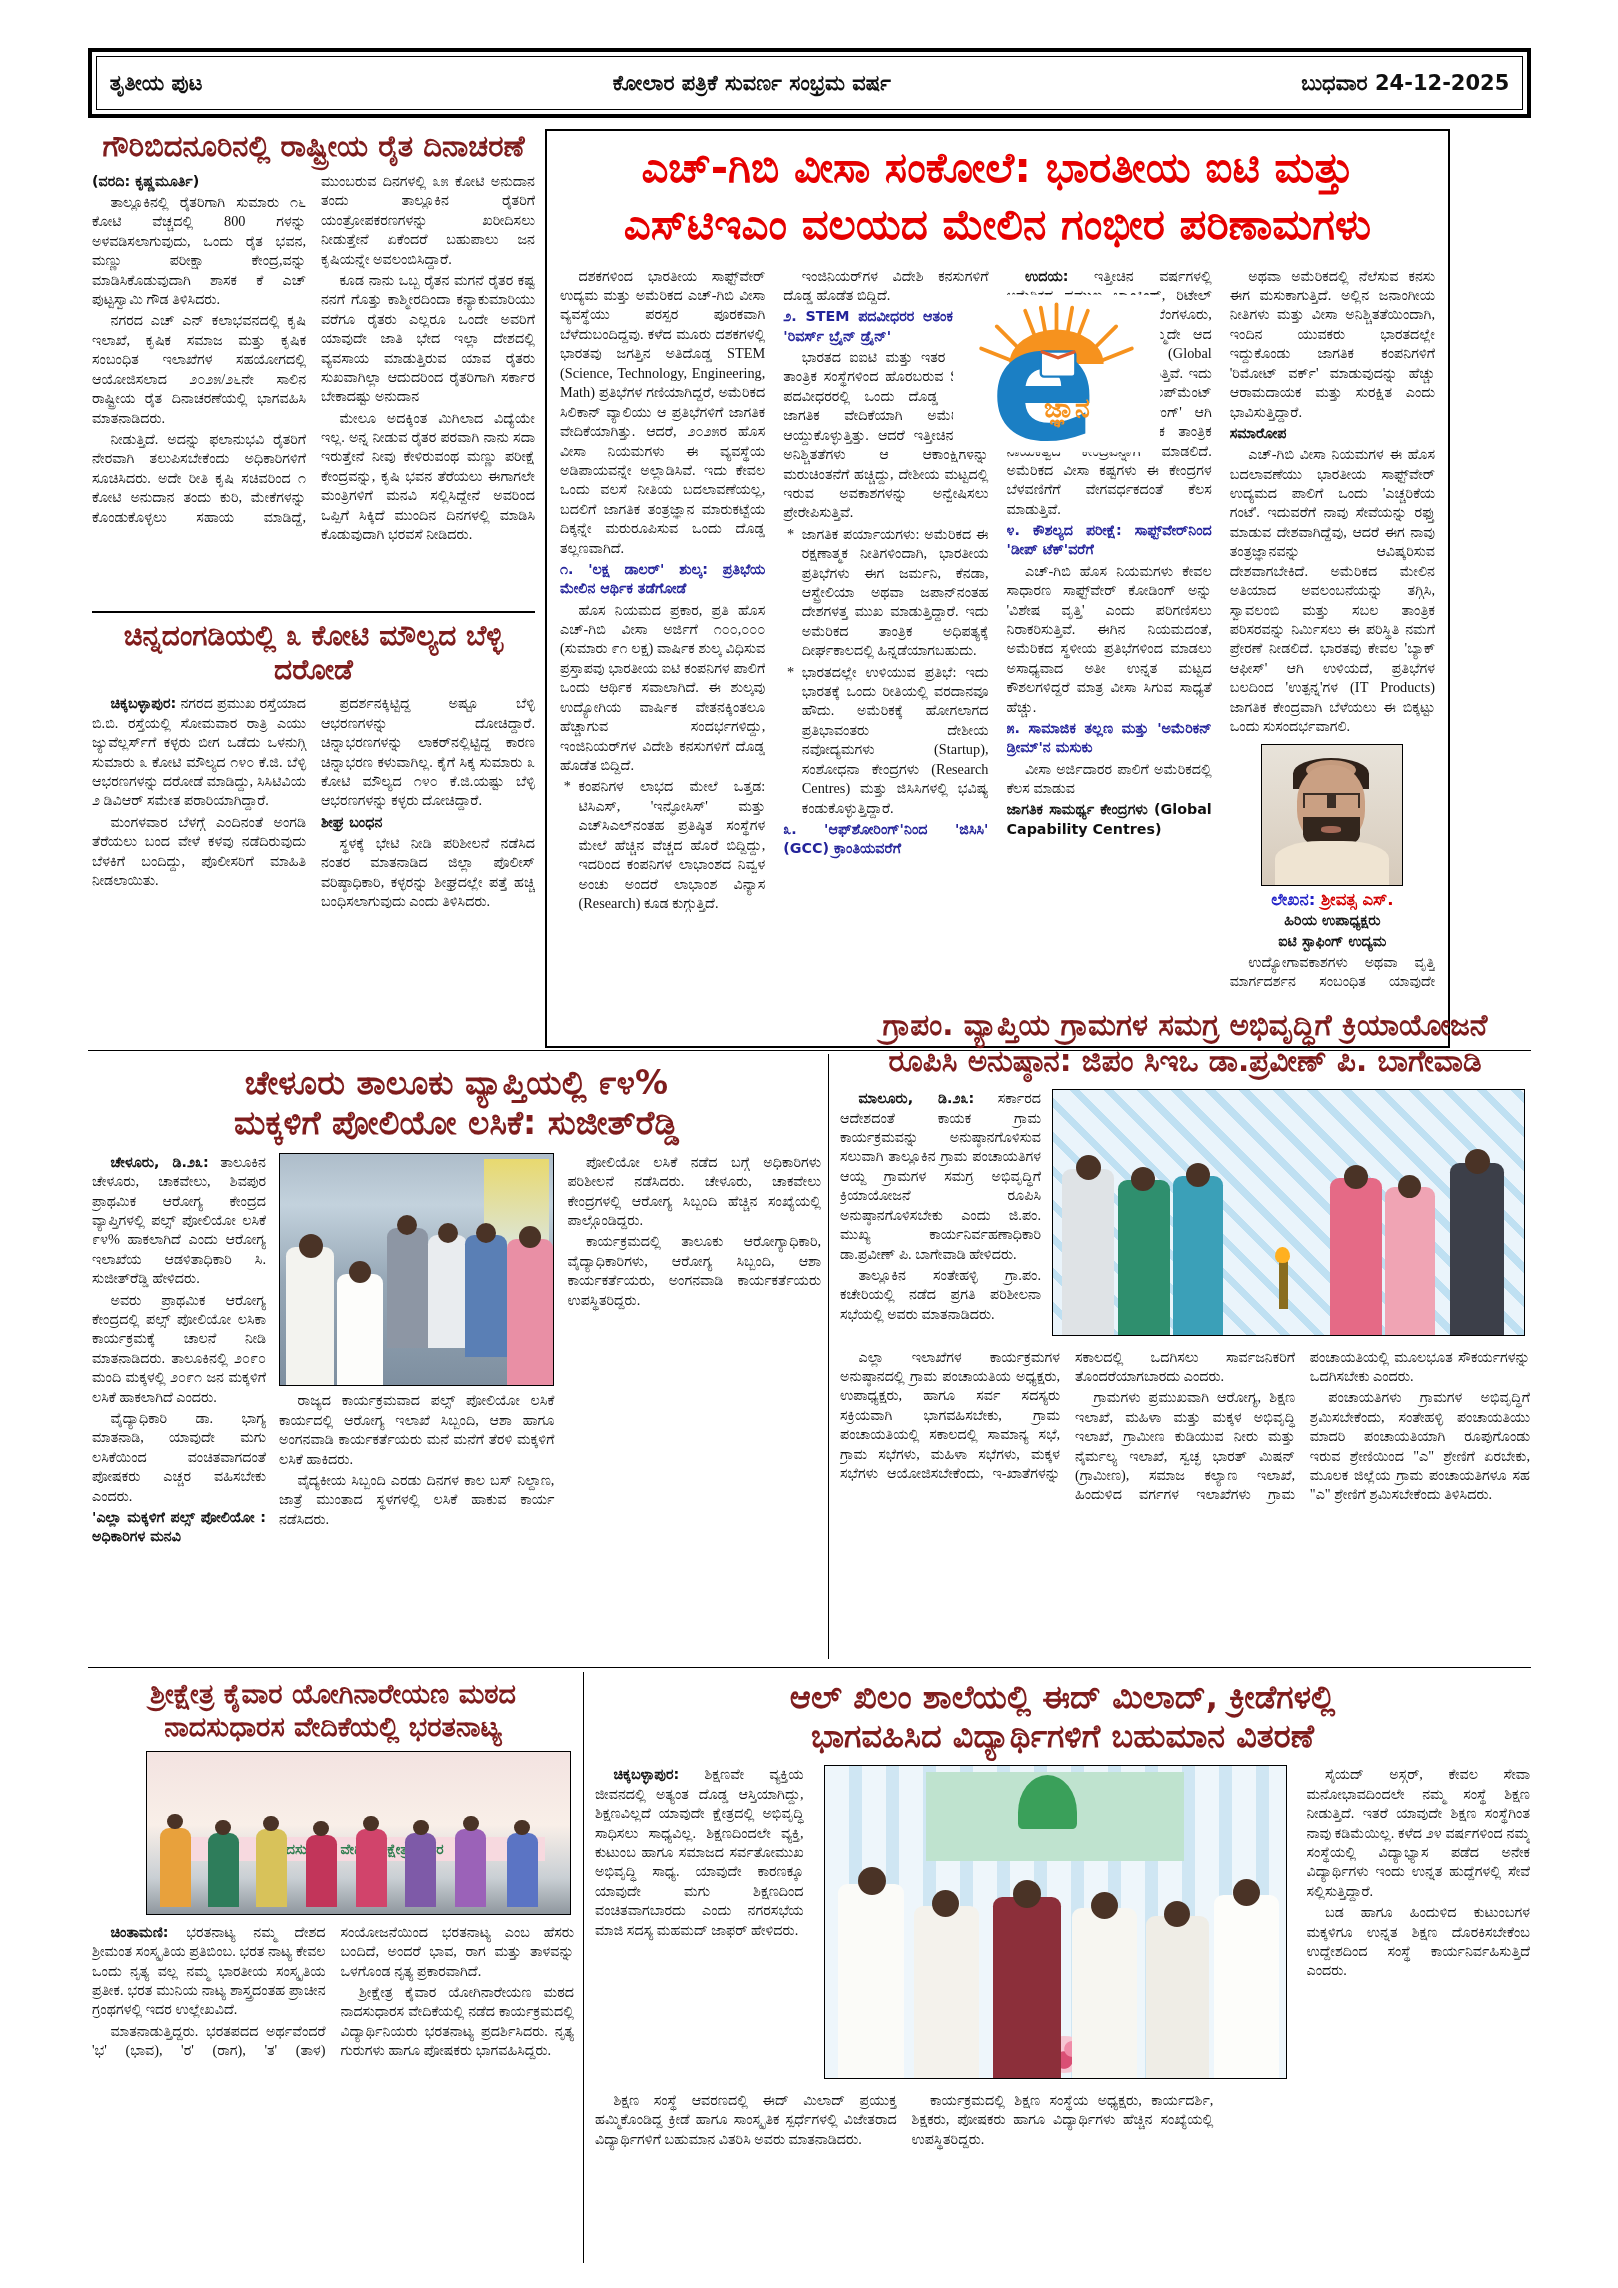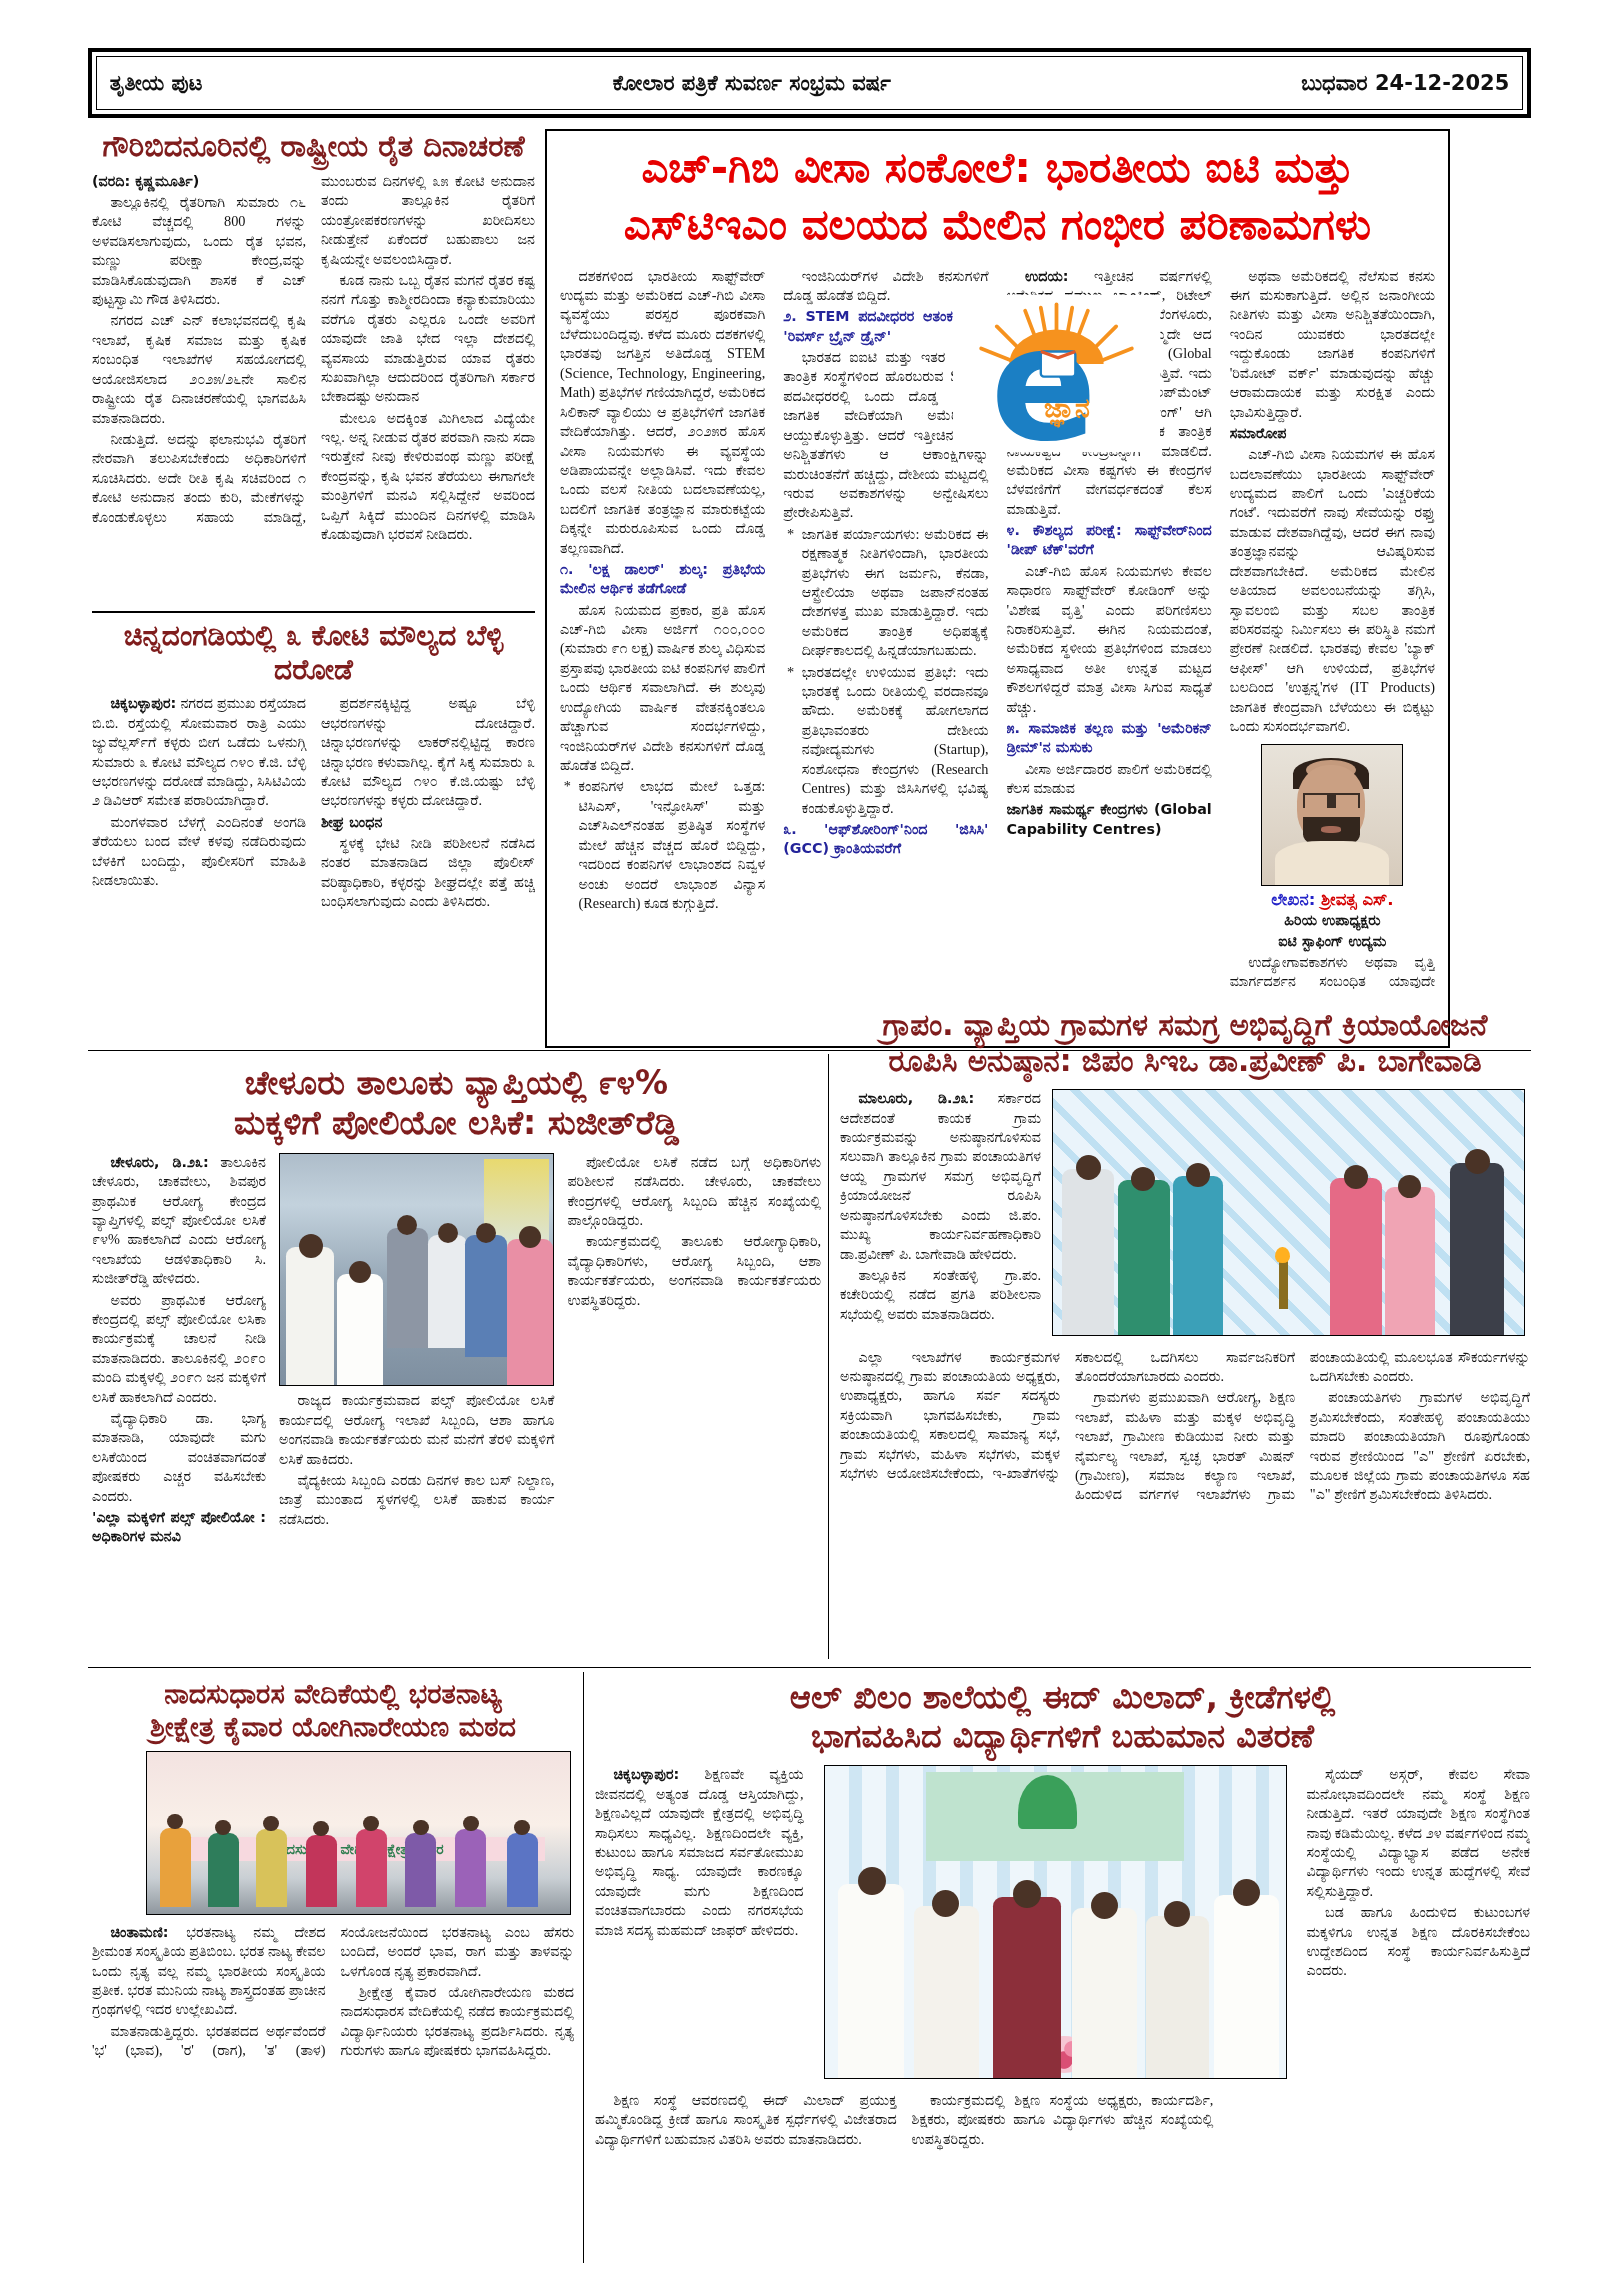--- a/index.html
+++ b/index.html
@@ -278,22 +278,22 @@
     </div>
     <div class="body cols3 mal-bottom">
         <p class="b-p">ಎಲ್ಲಾ ಇಲಾಖೆಗಳ ಕಾರ್ಯಕ್ರಮಗಳ ಅನುಷ್ಠಾನದಲ್ಲಿ ಗ್ರಾಮ ಪಂಚಾಯತಿಯ ಅಧ್ಯಕ್ಷರು, ಉಪಾಧ್ಯಕ್ಷರು, ಹಾಗೂ ಸರ್ವ ಸದಸ್ಯರು ಸಕ್ರಿಯವಾಗಿ ಭಾಗವಹಿಸಬೇಕು, ಗ್ರಾಮ ಪಂಚಾಯತಿಯಲ್ಲಿ ಸಕಾಲದಲ್ಲಿ ಸಾಮಾನ್ಯ ಸಭೆ, ಗ್ರಾಮ ಸಭೆಗಳು, ಮಹಿಳಾ ಸಭೆಗಳು, ಮಕ್ಕಳ ಸಭೆಗಳು ಆಯೋಜಿಸಬೇಕೆಂದು, ಇ-ಖಾತೆಗಳನ್ನು ಸಕಾಲದಲ್ಲಿ ಒದಗಿಸಲು ಸಾರ್ವಜನಿಕರಿಗೆ ತೊಂದರೆಯಾಗಬಾರದು ಎಂದರು.</p>
         <p class="b-p">ಗ್ರಾಮಗಳು ಪ್ರಮುಖವಾಗಿ ಆರೋಗ್ಯ, ಶಿಕ್ಷಣ ಇಲಾಖೆ, ಮಹಿಳಾ ಮತ್ತು ಮಕ್ಕಳ ಅಭಿವೃದ್ಧಿ ಇಲಾಖೆ, ಗ್ರಾಮೀಣ ಕುಡಿಯುವ ನೀರು ಮತ್ತು ನೈರ್ಮಲ್ಯ ಇಲಾಖೆ, ಸ್ವಚ್ಛ ಭಾರತ್ ಮಿಷನ್ (ಗ್ರಾಮೀಣ), ಸಮಾಜ ಕಲ್ಯಾಣ ಇಲಾಖೆ, ಹಿಂದುಳಿದ ವರ್ಗಗಳ ಇಲಾಖೆಗಳು ಗ್ರಾಮ ಪಂಚಾಯತಿಯಲ್ಲಿ ಮೂಲಭೂತ ಸೌಕರ್ಯಗಳನ್ನು ಒದಗಿಸಬೇಕು ಎಂದರು.</p>
         <p class="b-p">ಪಂಚಾಯತಿಗಳು ಗ್ರಾಮಗಳ ಅಭಿವೃದ್ಧಿಗೆ ಶ್ರಮಿಸಬೇಕೆಂದು, ಸಂತೇಹಳ್ಳಿ ಪಂಚಾಯತಿಯು ಮಾದರಿ ಪಂಚಾಯತಿಯಾಗಿ ರೂಪುಗೊಂಡು ಇರುವ ಶ್ರೇಣಿಯಿಂದ "ಎ" ಶ್ರೇಣಿಗೆ ಏರಬೇಕು, ಮೂಲಕ ಜಿಲ್ಲೆಯ ಗ್ರಾಮ ಪಂಚಾಯತಿಗಳೂ ಸಹ "ಎ" ಶ್ರೇಣಿಗೆ ಶ್ರಮಿಸಬೇಕೆಂದು ತಿಳಿಸಿದರು.</p>
       </div>
   </section>
 
   <section class="art" id="dance" style="left:92px;top:1678px;width:482px;height:581px;">
     <h2>
+      <span class="hl-line">ಶ್ರೀಕ್ಷೇತ್ರ ಕೈವಾರ ಯೋಗಿನಾರೇಯಣ ಮಠದ</span>
       <span class="hl-line">ನಾದಸುಧಾರಸ ವೇದಿಕೆಯಲ್ಲಿ ಭರತನಾಟ್ಯ</span>
-      <span class="hl-line">ಶ್ರೀಕ್ಷೇತ್ರ ಕೈವಾರ ಯೋಗಿನಾರೇಯಣ ಮಠದ</span>
     </h2>
     <div class="photo ph-dance" style="width:425px;height:164px;margin:7.4px auto 0 54px;">
       <div class="bannerline">ನಾದಸುಧಾರಸ ವೇದಿಕೆ ಶ್ರೀಕ್ಷೇತ್ರ ಕೈವಾರ</div>
       <div class="person" style="left:13px;bottom:7.4px;width:31px;height:79px;background:#e8a13c;"></div>
         <div class="phead" style="left:20px;bottom:85px;width:15.7px;height:15.7px;"></div>
       <div class="person" style="left:61px;bottom:7.4px;width:31px;height:74px;background:#2e7d5b;"></div>
         <div class="phead" style="left:68px;bottom:79px;width:15.7px;height:15.7px;"></div>
       <div class="person" style="left:109px;bottom:7.4px;width:31px;height:78px;background:#d8c25a;"></div>
         <div class="phead" style="left:116px;bottom:83px;width:15.7px;height:15.7px;"></div>
       <div class="person" style="left:159px;bottom:7.4px;width:31px;height:72px;background:#c2355a;"></div>

